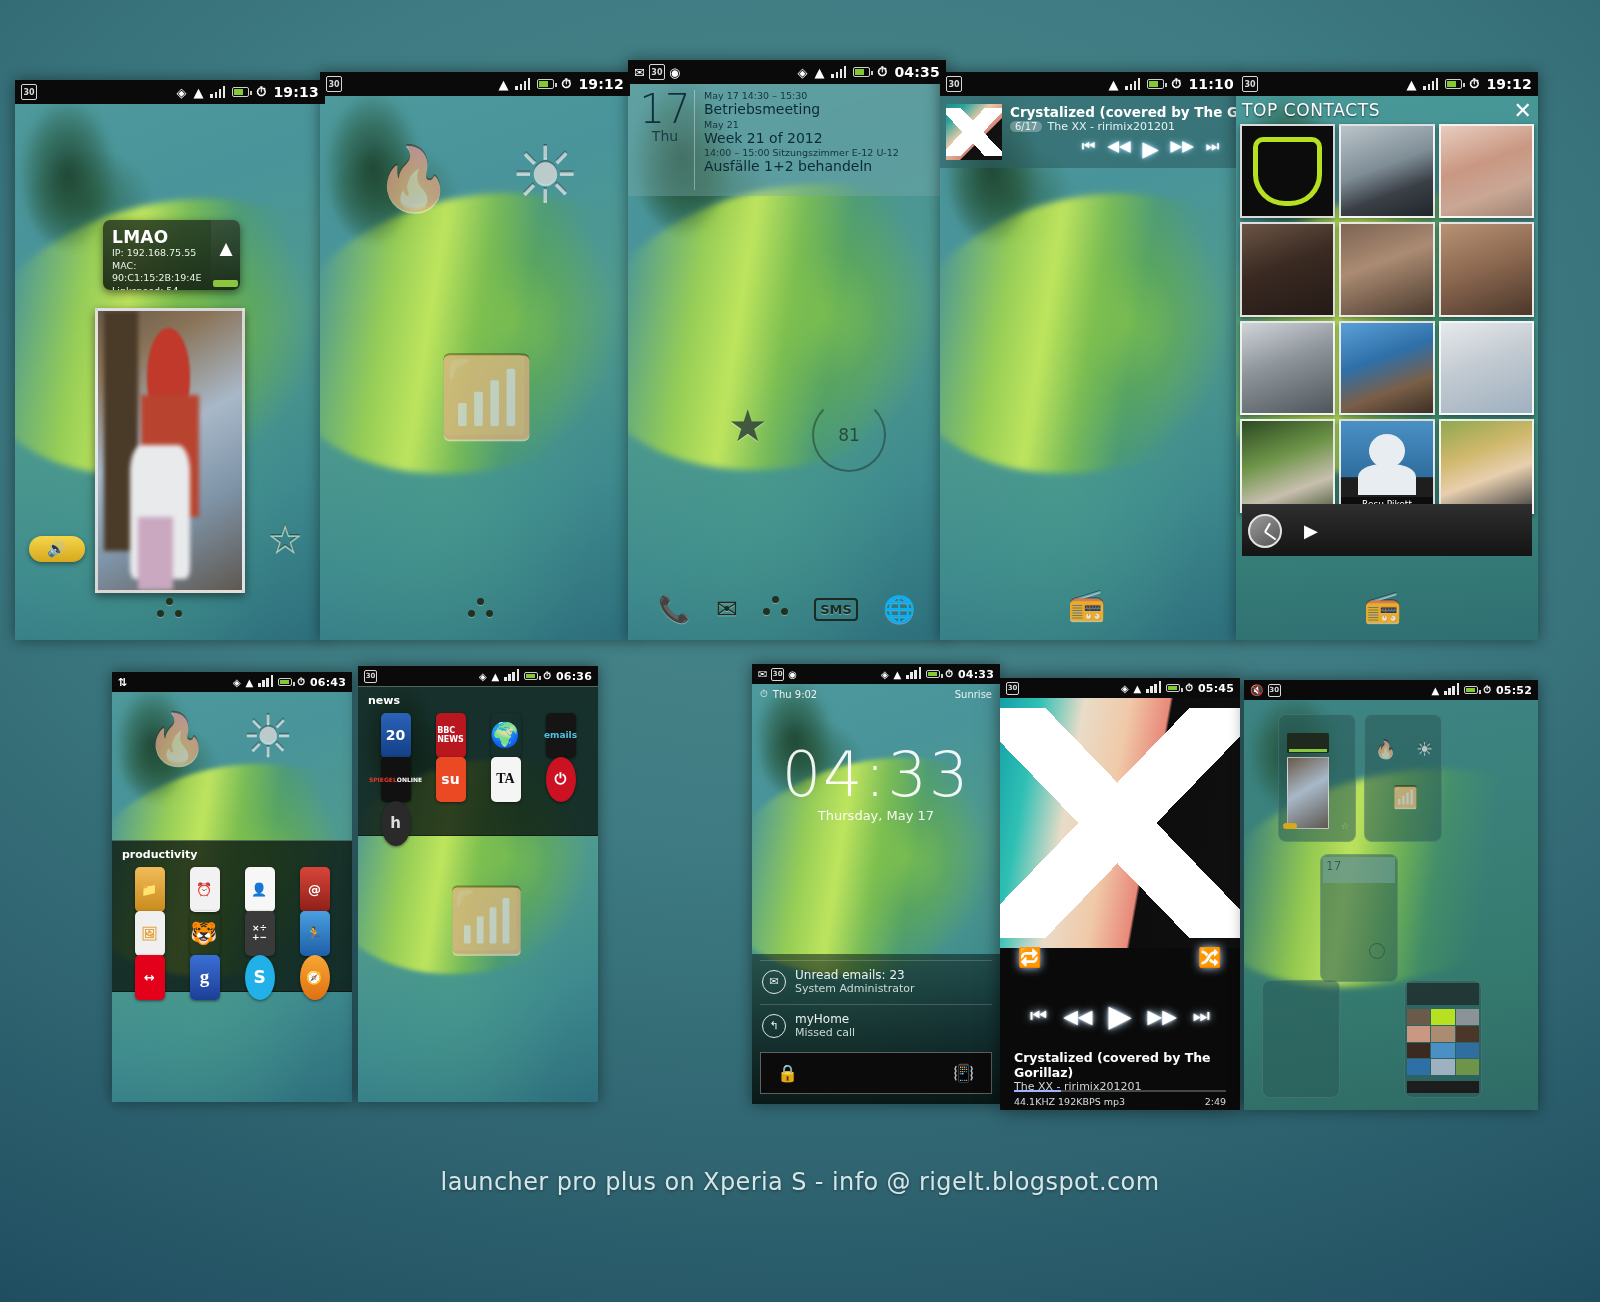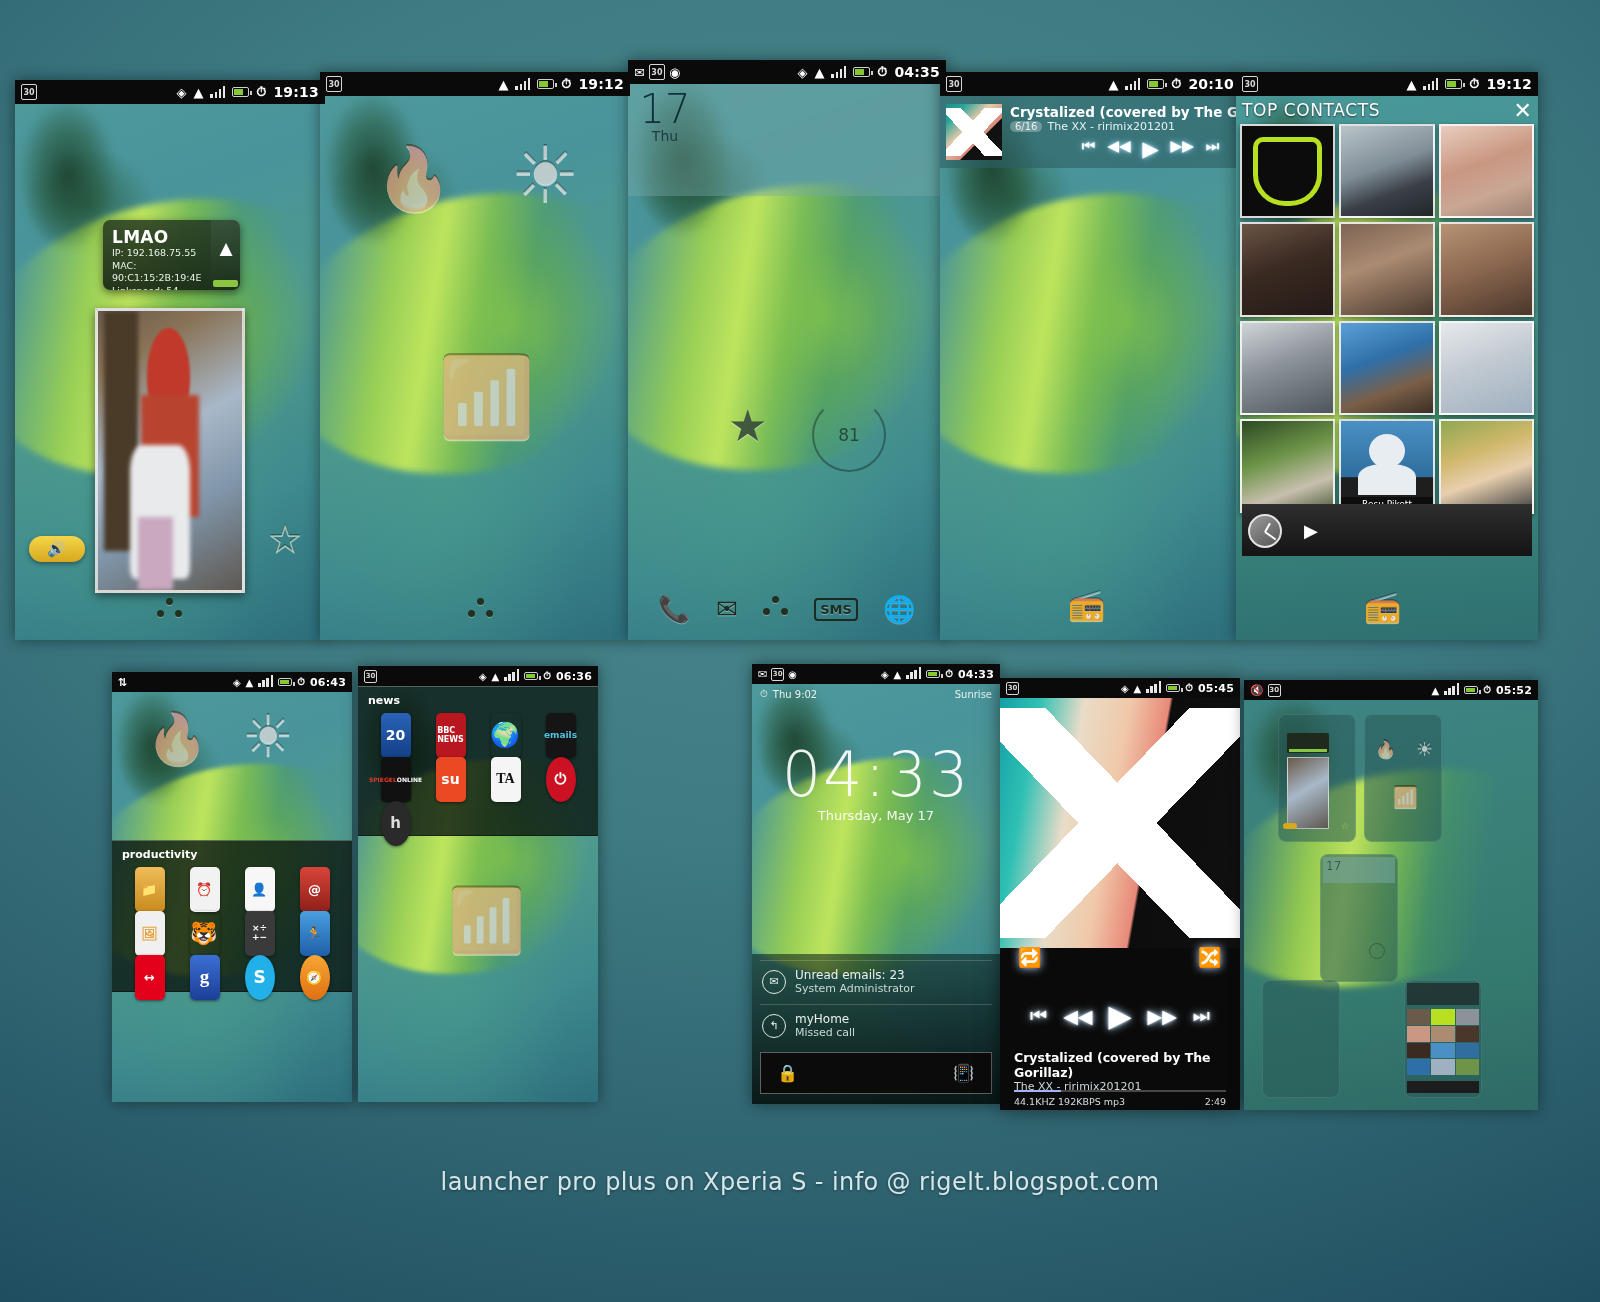--- a/index.html
+++ b/index.html
@@ -298,20 +298,28 @@
       <span class="sb-ico">⏱</span>
       <span class="sb-time">04:35</span>
     </span>
   </div>
 
   <div class="cal-widget" style="left:0;top:24px;right:0;height:112px;">
     <div class="cal-day">
       <div class="d">17</div>
       <div class="w">Thu</div>
     </div>
+    <div class="cal-body">
+      <div class="cal-meta">May 17     14:30 – 15:30</div>
+      <div class="cal-ev">Betriebsmeeting</div>
+      <div class="cal-meta">May 21</div>
+      <div class="cal-ev">Week 21 of 2012</div>
+      <div class="cal-meta">14:00 – 15:00    Sitzungszimmer E-12 U-12</div>
+      <div class="cal-ev">Ausfälle 1+2 behandeln</div>
+    </div>
   </div>
 
   <div class="emboss" style="left:100px;top:340px;font-size:44px;color:rgba(20,40,30,.75);text-shadow:0 1px 0 rgba(255,255,255,.45);">★</div>
   <div style="position:absolute;left:184px;top:338px;width:74px;height:74px;border-radius:50%;border:2px solid rgba(30,60,50,.55);border-top-color:transparent;display:flex;align-items:center;justify-content:center;">
     <span style="font-size:17px;color:rgba(25,55,45,.8);">81</span>
   </div>
 
   <div class="dockrow" style="bottom:16px;padding:0 18px;">
     <span class="di">📞</span>
     <span class="di">✉</span>
@@ -332,30 +340,30 @@
     <span class="sb-right">
       <span class="sb-ico">▲</span>
       <span class="sig-ic">
           <i></i>
           <i></i>
           <i></i>
           <i></i>
         </span>
       <span class="bat-ic"></span>
       <span class="sb-ico">⏱</span>
-      <span class="sb-time">20:10</span>
+      <span class="sb-time">11:10</span>
     </span>
   </div>
 
   <div class="music-widget" style="left:0;top:24px;right:0;height:72px;">
     <div class="music-art"></div>
     <div class="music-meta">
       <div class="music-title">Crystalized (covered by The Gorillaz)</div>
       <div class="music-sub">
-        <span class="trkbadge">6/16</span>
+        <span class="trkbadge">6/17</span>
         <span>The XX - ririmix201201</span>
       </div>
       <div class="music-ctrls">
         <span>⏮</span>
         <span>◀◀</span>
         <span class="big">▶</span>
         <span>▶▶</span>
         <span>⏭</span>
       </div>
     </div>

